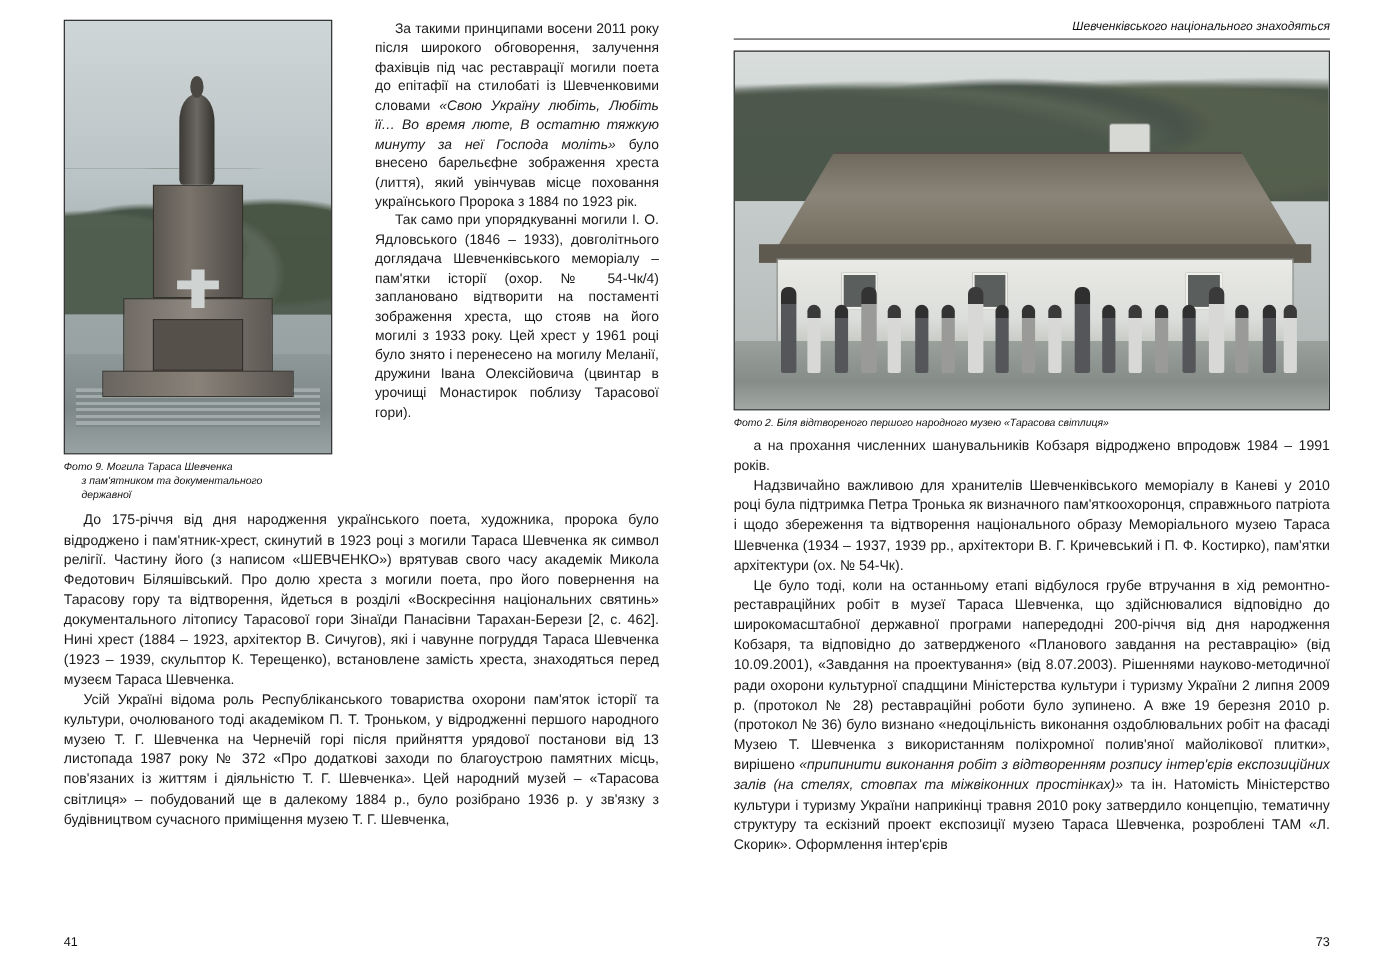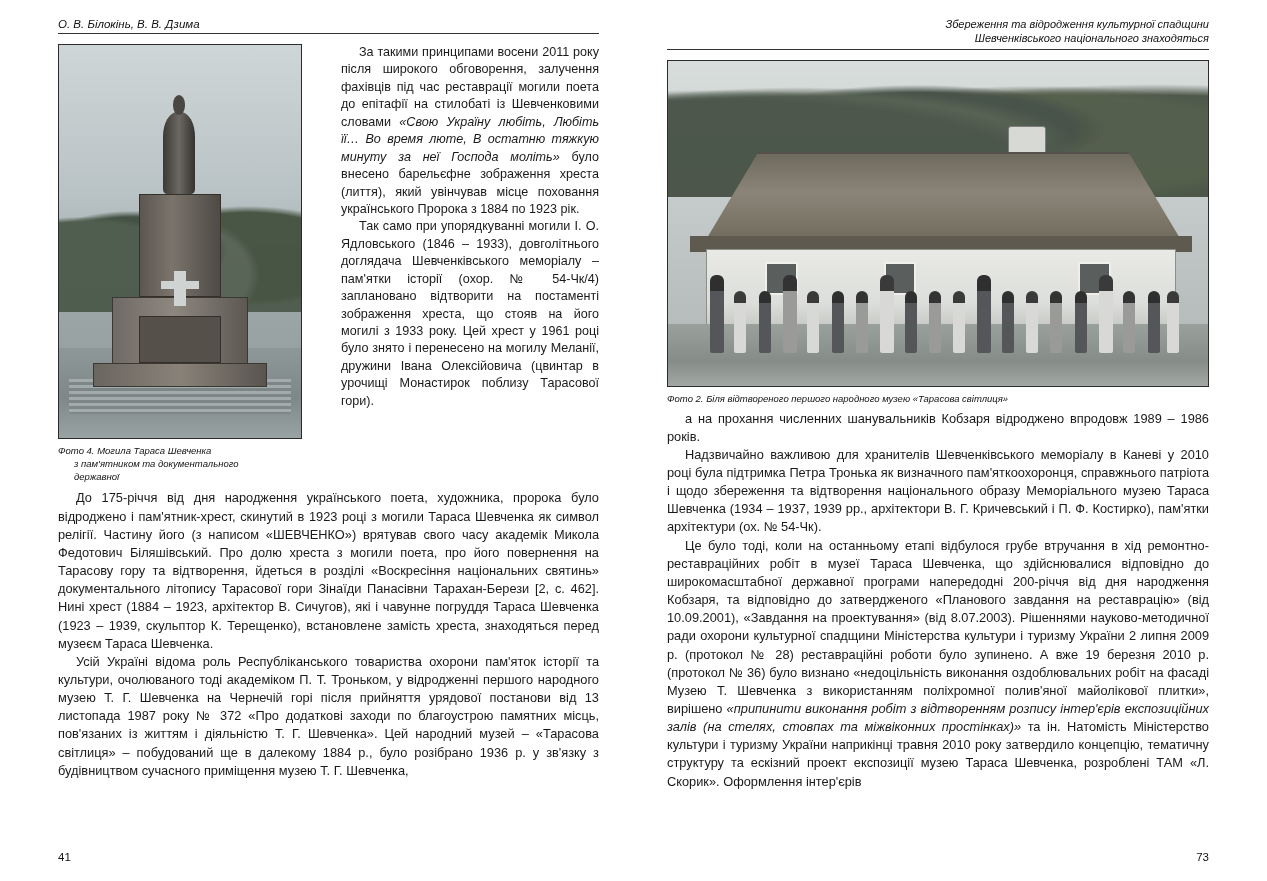--- a/index.html
+++ b/index.html
@@ -211,40 +211,39 @@
   .folio.r { right: 58px; }
   .wide { margin-top: 6px; }
 </style>
 </head>
 <body>
 
 <div class="spread">
 
   <div class="page left">
 
-    <div class="runhead-left">О. В. Білокінь, В. В. Дзима</div>
 
     <div class="top-block">
 
       <div class="fig-col">
         <div class="photo p1">
           <div class="mon-sky"></div>
           <div class="mon-trees"></div>
           <div class="mon-ground"></div>
           <div class="mon-steps"></div>
           <div class="mon-base"></div>
           <div class="mon-base2"></div>
           <div class="mon-pedestal"></div>
           <div class="mon-plaque"></div>
           <div class="mon-cross"></div>
           <div class="mon-statue"></div>
           <div class="mon-head"></div>
         </div>
         <div class="fig-caption">
-          <span>Фото 4.  Могила Тараса Шевченка</span>
+          <span>Фото 9.  Могила Тараса Шевченка</span>
           <span class="l2">з пам'ятником та документального</span>
           <span class="l3">державної</span>
         </div>
       </div>
 
       <div class="text-col">
         <p class="body"><span>За такими принципами восени 2011 року після широкого обговорення, залучення фахівців під час реставрації могили поета до епітафії на стилобаті із Шевченковими словами</span> <em>«Свою Україну любіть, Любіть її… Во время люте, В остатню тяжкую минуту за неї Господа моліть»</em> <span>було внесено барельєфне зображення хреста (лиття), який увінчував місце поховання українського Пророка з 1884 по 1923 рік.</span></p>
         <p class="body">Так само при упорядкуванні могили І. О. Ядловського (1846 – 1933), довголітнього доглядача Шевченківського меморіалу – пам'ятки історії (охор.  № 54-Чк/4) заплановано відтворити на постаменті зображення хреста, що стояв на його могилі з 1933 року. Цей хрест у 1961 році було знято і перенесено на могилу Меланії, дружини Івана Олексійовича (цвинтар в урочищі Монастирок поблизу Тарасової гори).</p>
       </div>
 
@@ -254,21 +253,20 @@
       <p class="body">До 175-річчя від дня народження українського поета, художника, пророка було відроджено і пам'ятник-хрест, скинутий в 1923 році з могили Тараса Шевченка як символ релігії. Частину його (з написом «ШЕВЧЕНКО») врятував свого часу академік Микола Федотович Біляшівський. Про долю хреста з могили поета, про його повернення на Тарасову гору та відтворення, йдеться в розділі «Воскресіння національних святинь» документального літопису Тарасової гори Зінаїди Панасівни Тарахан-Берези [2, с. 462]. Нині хрест (1884 – 1923, архітектор В. Сичугов), які і чавунне погруддя Тараса Шевченка (1923 – 1939, скульптор К. Терещенко), встановлене замість хреста, знаходяться перед музеєм Тараса Шевченка.</p>
       <p class="body">Усій Україні відома роль Республіканського товариства охорони пам'яток історії та культури, очолюваного тоді академіком П. Т. Троньком, у відродженні першого народного музею Т. Г. Шевченка на Чернечій горі після прийняття урядової постанови від 13 листопада 1987 року № 372 «Про додаткові заходи по благоустрою памятних місць, пов'язаних із життям і діяльністю Т. Г. Шевченка». Цей народний музей – «Тарасова світлиця» – побудований ще в далекому 1884 р., було розібрано 1936 р. у зв'язку з будівництвом сучасного приміщення музею Т. Г. Шевченка,</p>
     </div>
 
     <div class="folio l">41</div>
   </div>
 
   <div class="page right">
 
     <div class="runhead-right">
-      <div>Збереження та відродження культурної спадщини</div>
       <div>Шевченківського національного знаходяться</div>
     </div>
 
     <div class="photo p2">
       <div class="hut-sky"></div>
       <div class="hut-trees"></div>
       <div class="hut-chimney"></div>
       <div class="hut-roof"></div>
       <div class="hut-roof2"></div>
       <div class="hut-wall"></div>
@@ -295,21 +293,21 @@
         <i style="left:77%"></i>
         <i class="light tall" style="left:82%"></i>
         <i class="mid" style="left:87%"></i>
         <i style="left:92%"></i>
         <i class="light" style="left:96%"></i>
       </div>
     </div>
     <div class="caption-under">Фото 2.  Біля відтвореного першого народного музею «Тарасова світлиця»</div>
 
     <div class="wide">
-      <p class="body">а на прохання численних шанувальників Кобзаря відроджено впродовж 1989 – 1986 років.</p>
+      <p class="body">а на прохання численних шанувальників Кобзаря відроджено впродовж 1984 – 1991 років.</p>
       <p class="body">Надзвичайно важливою для хранителів Шевченківського меморіалу в Каневі у 2010 році була підтримка Петра Тронька як визначного пам'яткоохоронця, справжнього патріота і щодо збереження та відтворення національного образу Меморіального музею Тараса Шевченка (1934 – 1937, 1939 рр., архітектори В. Г. Кричевський і П. Ф. Костирко), пам'ятки архітектури (ох. № 54-Чк).</p>
       <p class="body"><span>Це було тоді, коли на останньому етапі відбулося грубе втручання в хід ремонтно-реставраційних робіт в музеї Тараса Шевченка, що здійснювалися відповідно до широкомасштабної державної програми напередодні 200-річчя від дня народження Кобзаря, та відповідно до затвердженого «Планового завдання на реставрацію» (від 10.09.2001), «Завдання на проектування» (від 8.07.2003). Рішеннями науково-методичної ради охорони культурної спадщини Міністерства культури і туризму України 2 липня 2009 р. (протокол № 28) реставраційні роботи було зупинено. А вже 19 березня 2010 р. (протокол № 36) було визнано «недоцільність виконання оздоблювальних робіт на фасаді Музею Т. Шевченка з використанням поліхромної полив'яної майолікової плитки», вирішено </span><em>«припинити виконання робіт з відтворенням розпису інтер'єрів експозиційних залів (на стелях, стовпах та міжвіконних простінках)»</em><span> та ін. Натомість Міністерство культури і туризму України наприкінці травня 2010 року затвердило концепцію, тематичну структуру та ескізний проект експозиції музею Тараса Шевченка, розроблені ТАМ «Л. Скорик». Оформлення інтер'єрів</span></p>
     </div>
 
     <div class="folio r">73</div>
   </div>
 
 </div>
 
 </body></html>

